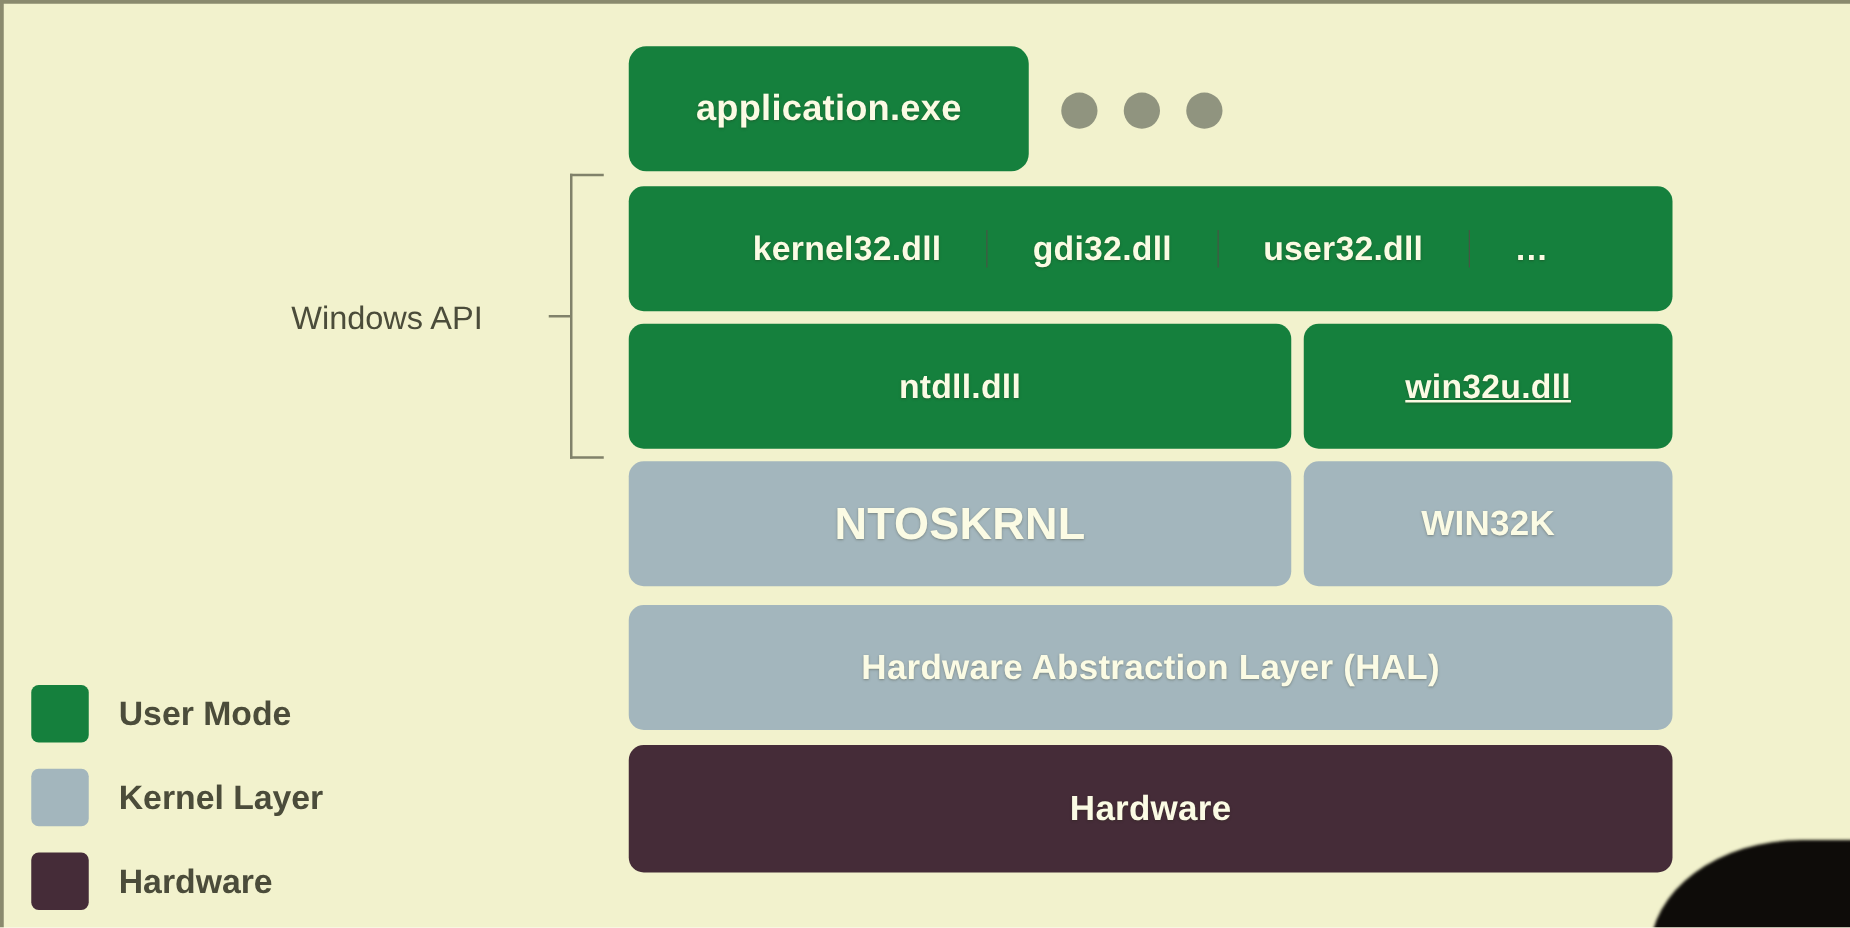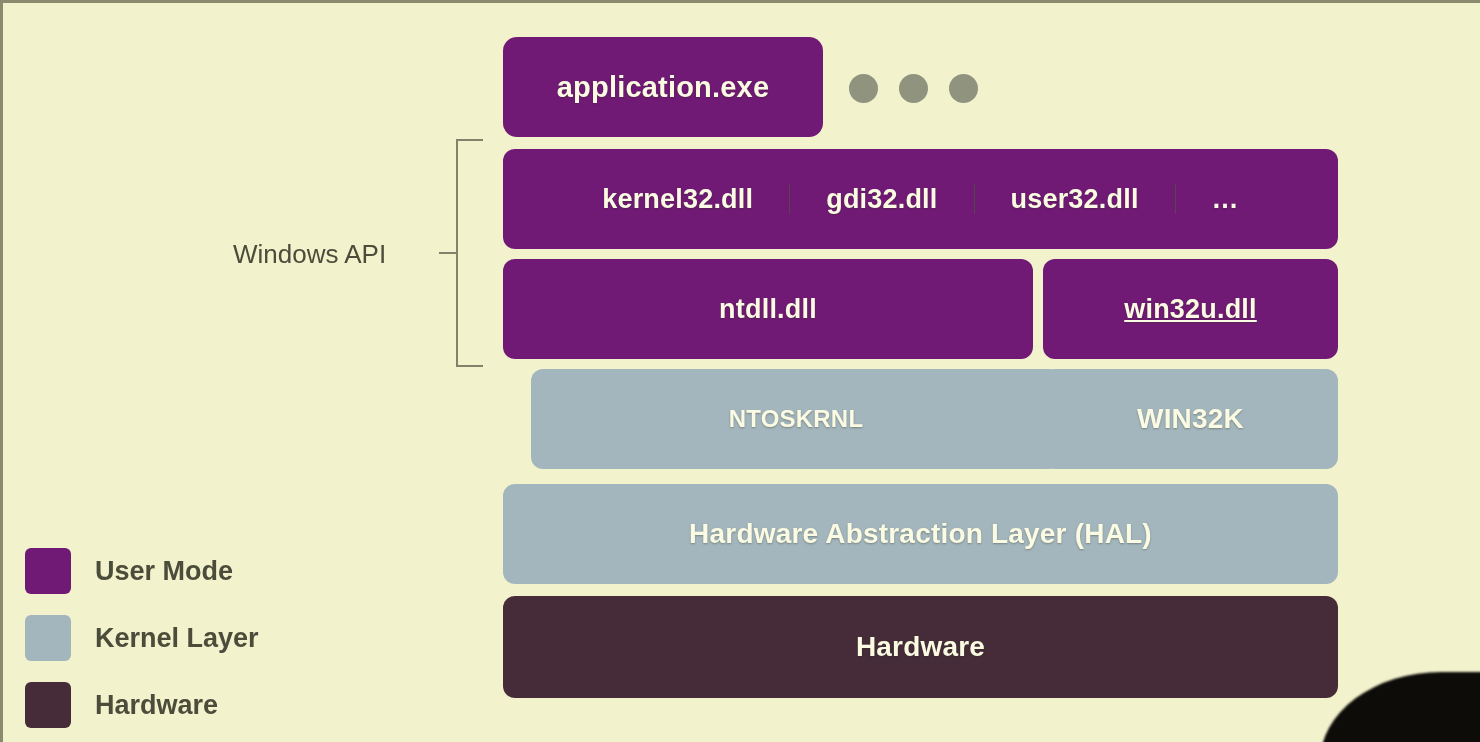--- a/index.html
+++ b/index.html
@@ -30,21 +30,21 @@
     display: flex;
     align-items: center;
     justify-content: center;
     box-sizing: border-box;
     color: #fbfbe4;
     font-weight: bold;
     letter-spacing: 0.2px;
     text-shadow: 0 1px 2px rgba(40,40,20,0.35);
     white-space: nowrap;
   }
-  .user-mode   { background: #701a75; align-items: center; }
+  .user-mode   { background: #15803d; align-items: center; }
   .kernel-mode { background: #a3b6bd; }
   .hardware    { background: #452c38; }
 
   
   #app-box {
     left: 500px; top: 34px; width: 320px; height: 100px;
     border-radius: 14px;
     font-size: 29px;
   }
   #app-dots {
@@ -78,21 +78,21 @@
     margin: 0 20px;
     vertical-align: -6px;
     opacity: 0.85;
   }
 
   
   #ntdll-box  { left: 500px;  top: 256px; width: 530px; height: 100px; font-size: 27px; }
   #win32u-box { left: 1040px; top: 256px; width: 295px; height: 100px; font-size: 27px; text-decoration: underline; }
 
   
-  #ntoskrnl-box { left: 500px;  top: 366px; width: 530px; height: 100px; font-size: 24px; margin-left: 28px; }
+  #ntoskrnl-box { left: 500px;  top: 366px; width: 530px; height: 100px; font-size: 36px; }
   #win32k-box   { left: 1040px; top: 366px; width: 295px; height: 100px; font-size: 28px; }
 
   
   #hal-box { left: 500px; top: 481px; width: 835px; height: 100px; font-size: 28px; }
 
   
   #hw-box { left: 500px; top: 593px; width: 835px; height: 102px; font-size: 28px; }
 
   
   #api-group {

